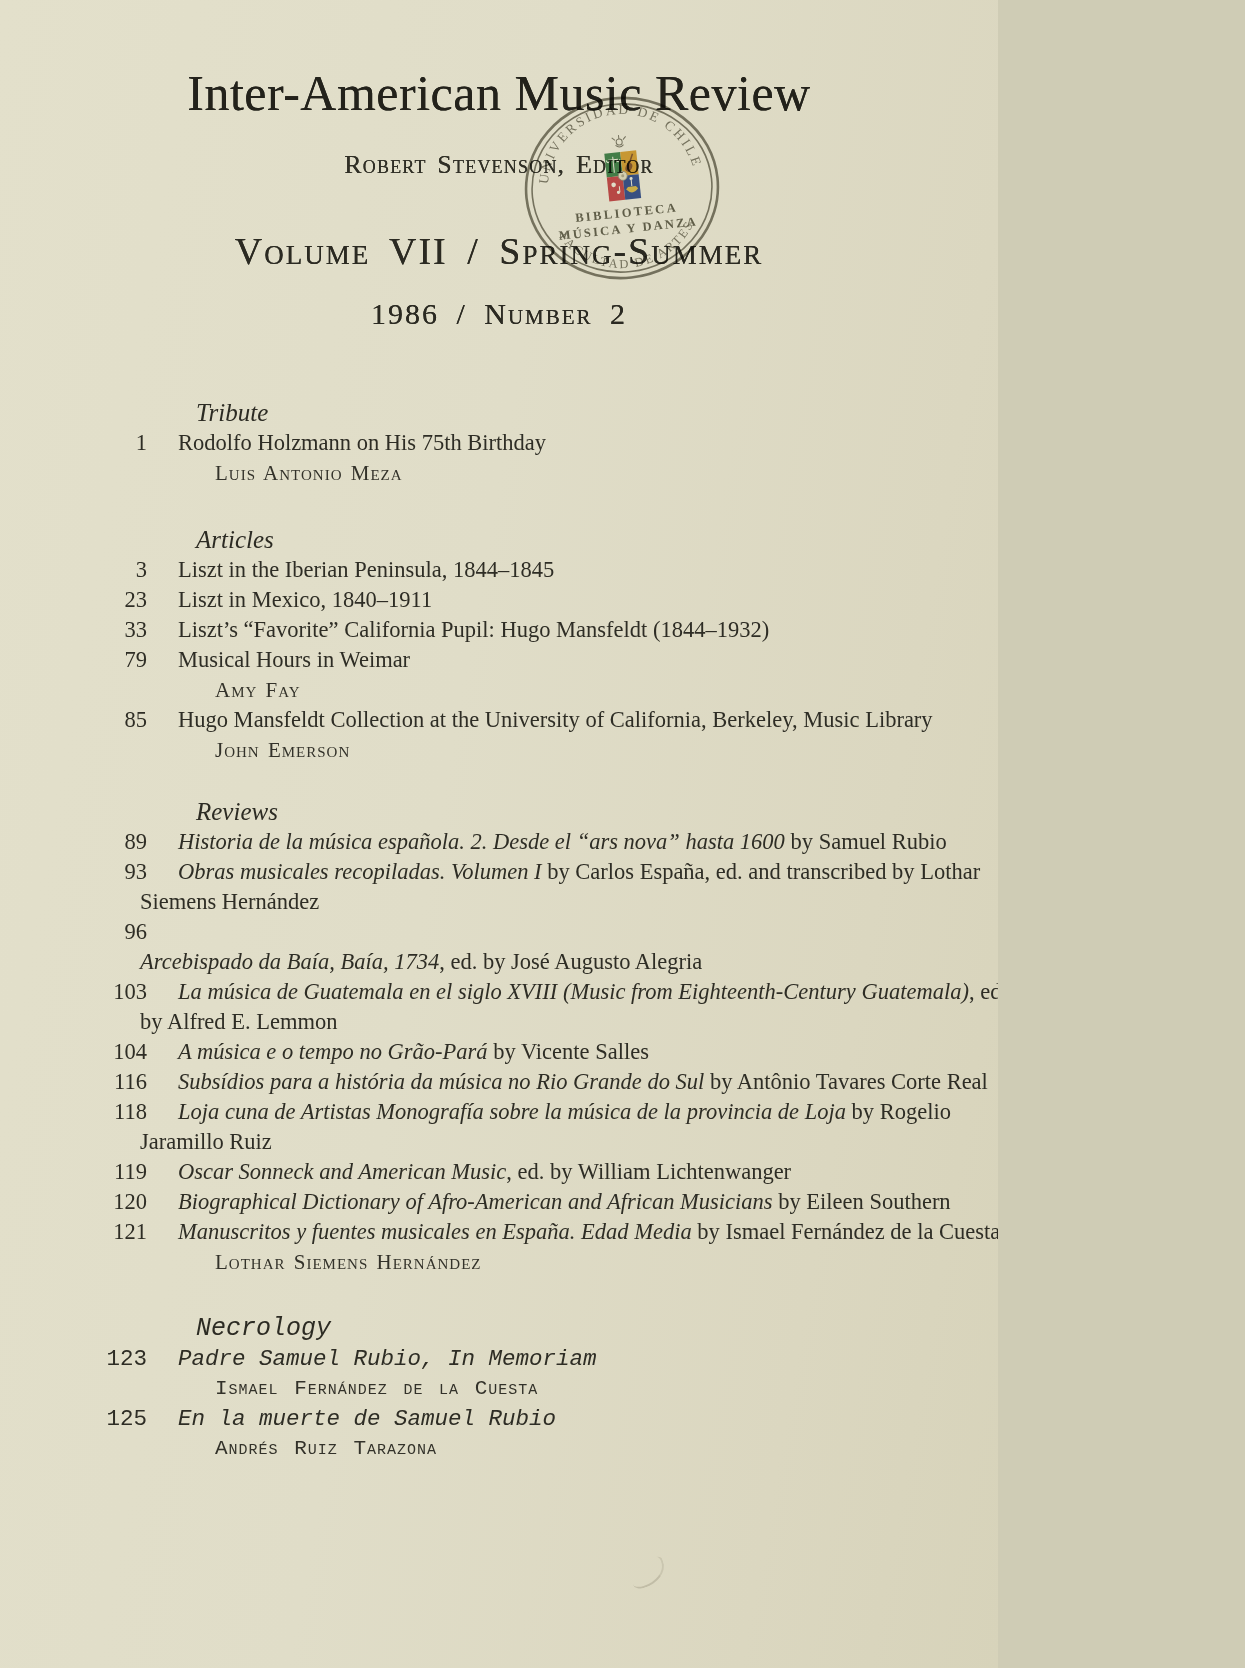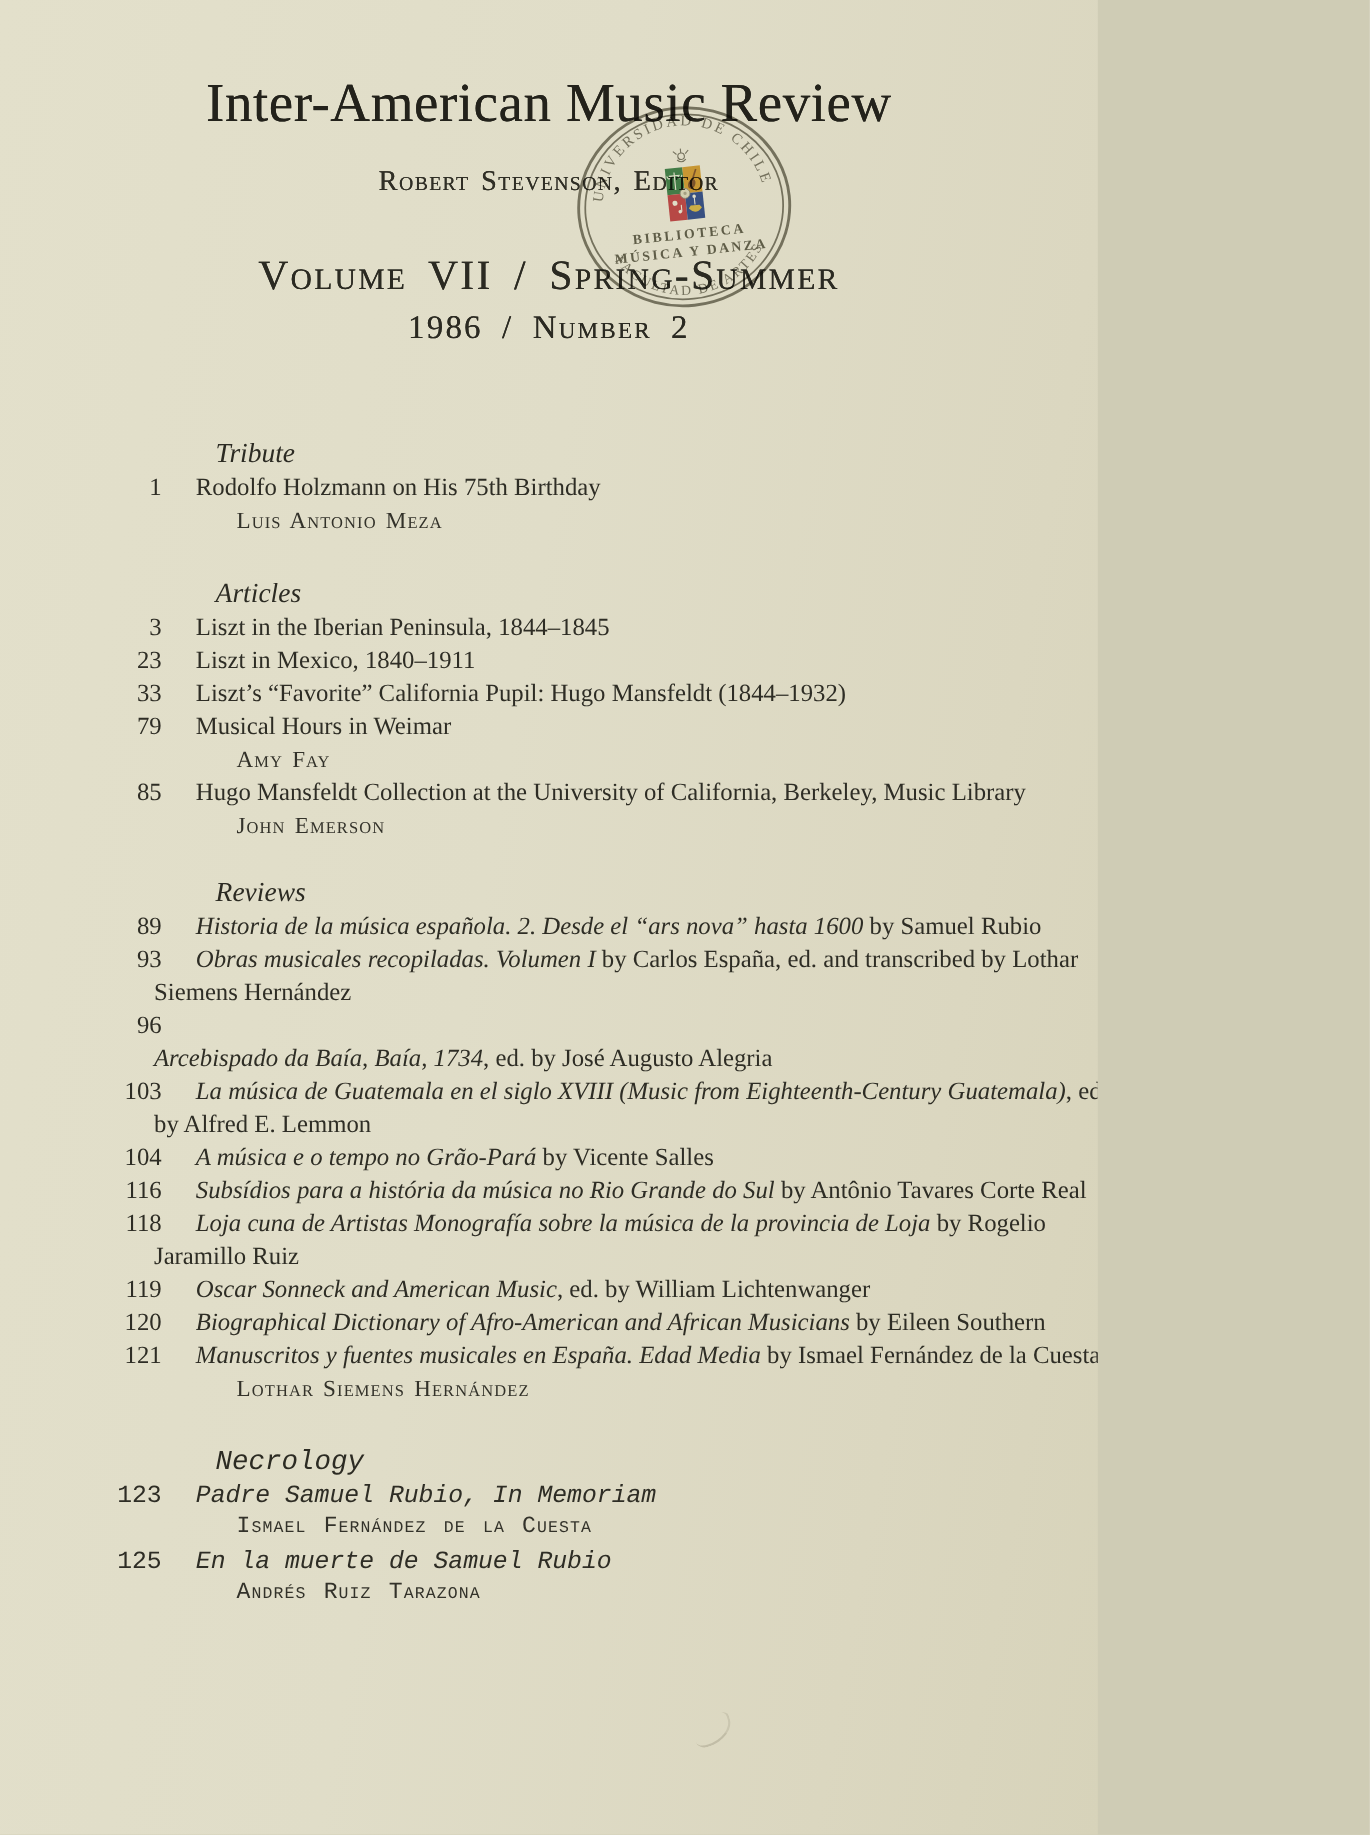--- a/index.html
+++ b/index.html
@@ -6,21 +6,21 @@
   .page{
     position:relative;width:998px;height:1668px;overflow:hidden;
     background:linear-gradient(100deg,#e3e0cb 0%,#e0ddc8 45%,#dbd7c0 80%,#d7d3ba 100%);
     font-family:"Liberation Serif","DejaVu Serif",serif;
     color:#2e2d25;
   }
   .hdr{position:absolute;left:0;right:0;text-align:center;white-space:pre;}
   .title{top:64px;font-size:50px;color:#23221b;letter-spacing:.5px;text-shadow:0 0 .6px #23221b;}
   .editor{top:150px;font-size:26px;font-variant:small-caps;letter-spacing:1.2px;word-spacing:3px;color:#302f26;text-shadow:0 0 .4px #302f26;}
   .volume{top:229px;font-size:38px;font-variant:small-caps;letter-spacing:2px;word-spacing:8px;color:#2b2a22;text-shadow:0 0 .4px #2b2a22;}
-  .issue{top:281px;font-size:30px;font-variant:small-caps;letter-spacing:2px;word-spacing:8px;color:#2b2a22;text-shadow:0 0 .4px #2b2a22;}
+  .issue{top:297px;font-size:30px;font-variant:small-caps;letter-spacing:2px;word-spacing:8px;color:#2b2a22;text-shadow:0 0 .4px #2b2a22;}
 
   .toc{position:absolute;left:80px;top:398px;width:1110px;}
   .heading{margin-left:116px;font-style:italic;font-size:25px;line-height:30px;color:#2c2b23;}
   .sec0{margin-top:0;}
   .sec1{margin-top:37px;}
   .sec2{margin-top:32px;}
   .sec3{margin-top:37px;font-family:Liberation Mono, monospace;}
   .row{display:flex;line-height:30px;font-size:22.5px;white-space:pre;}
   .num{width:67px;text-align:right;flex:none;}
   .line{margin-left:31px;}

